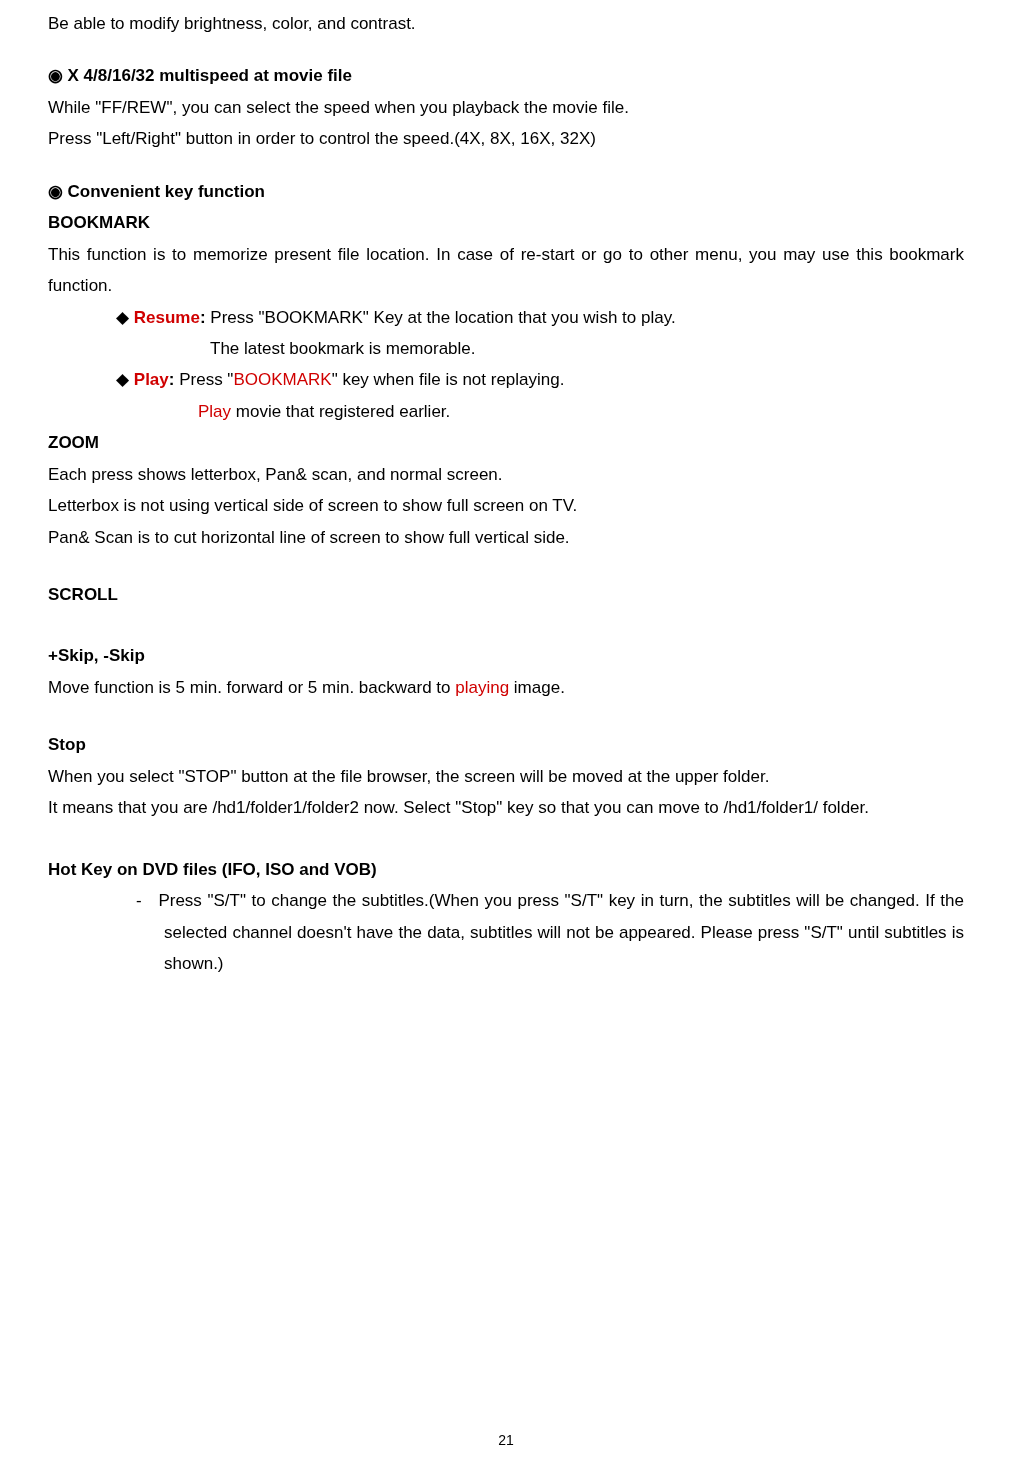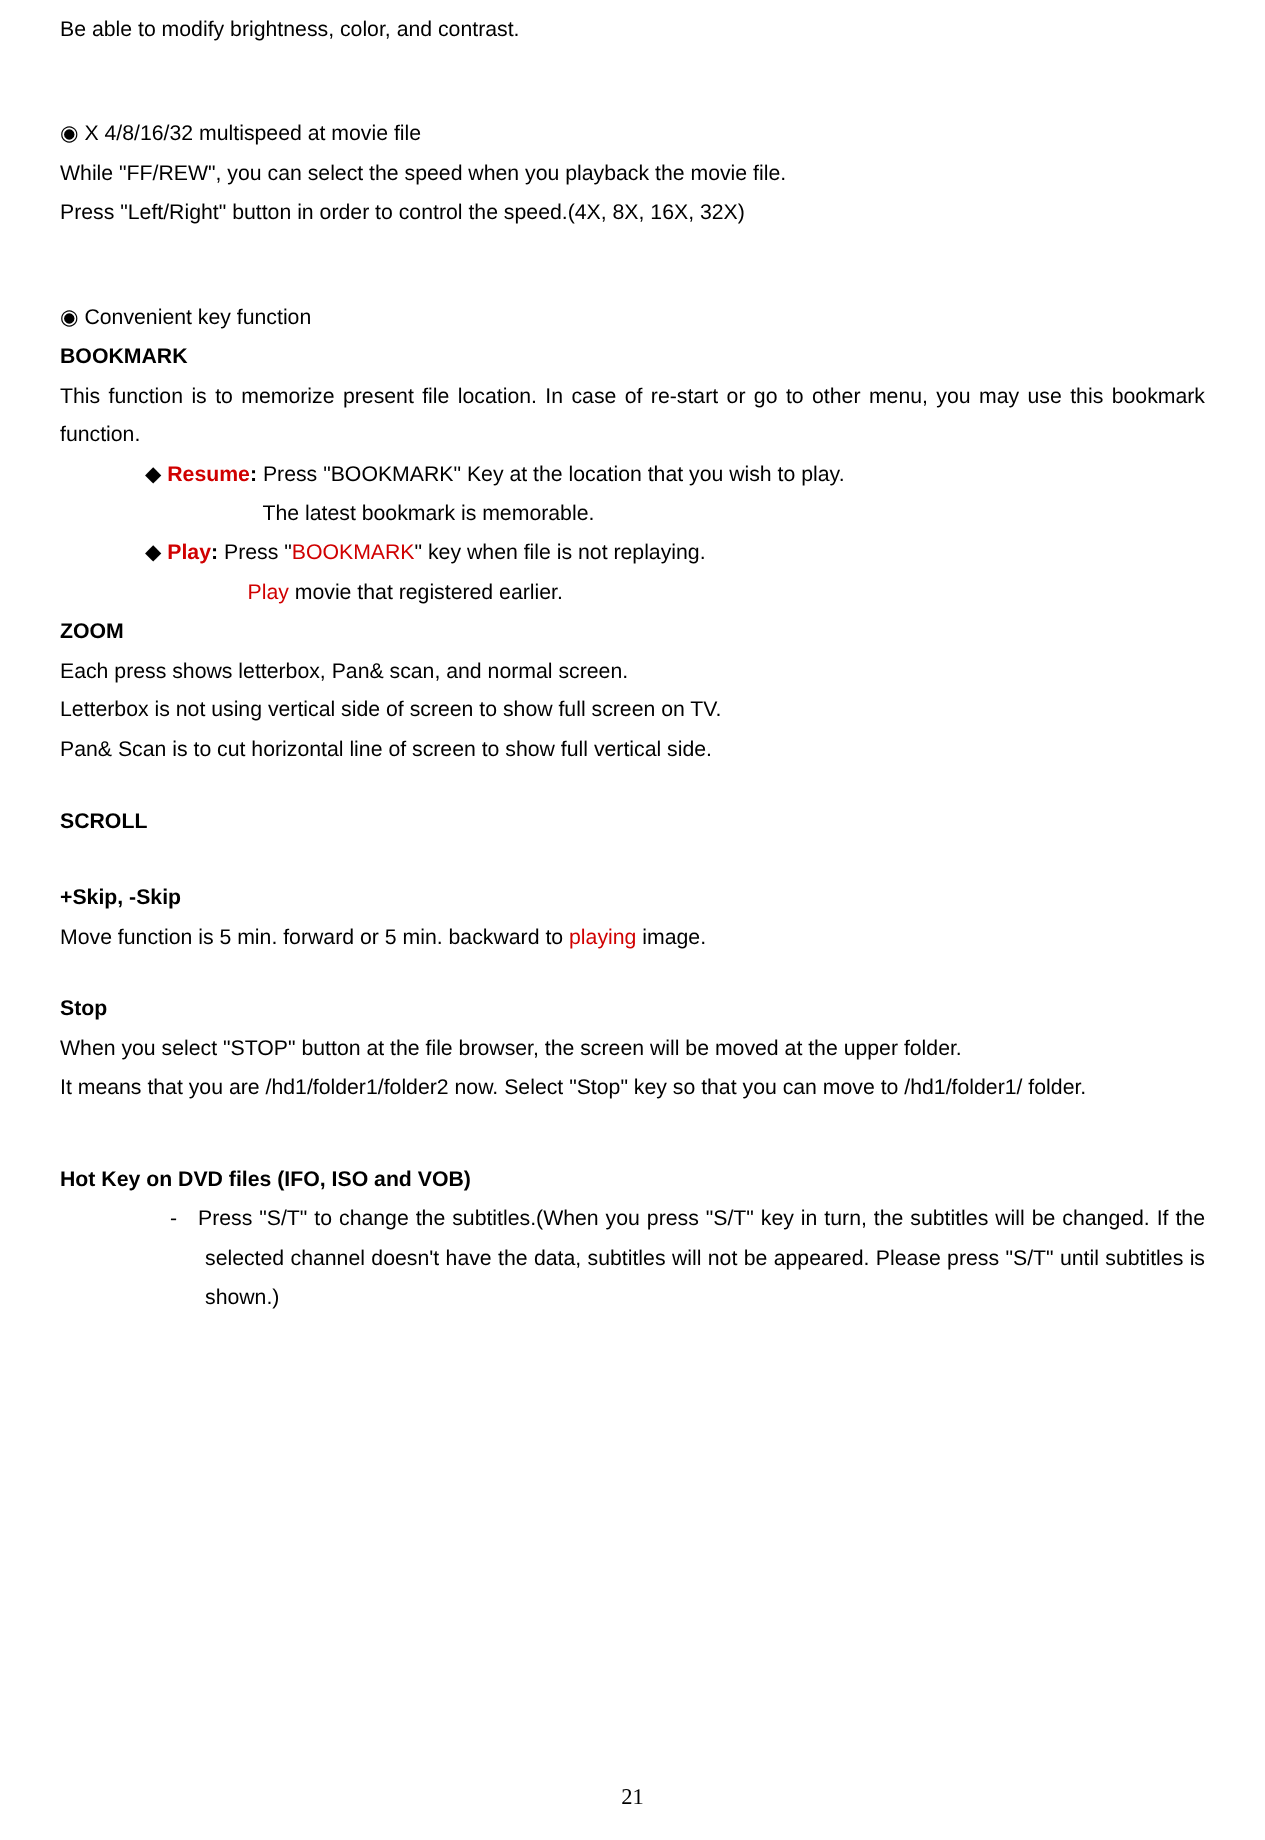--- a/index.html
+++ b/index.html
@@ -13,39 +13,39 @@
     width: 1012px;
     height: 1472px;
     box-sizing: border-box;
     padding: 0 48px 0 48px;
     position: relative;
     font-size: 17px;
     line-height: 1.85;
   }
   .p0 { margin-top: 8px; }
   .sec-h {
-    font-weight: normal;
-    margin-top: 52px;
+    font-weight: bold;
+    margin-top: 21px;
   }
   .sub-h { font-weight: bold; }
   .red { color: #d00000; }
   .indent-bullet { padding-left: 88px; text-indent: -20px; }
   .indent-bullet-cont { padding-left: 162px; }
   .indent-bullet-cont2 { padding-left: 150px; }
   .hot-bullet { padding-left: 116px; text-indent: -28px; text-align: justify; }
   .bullet-sym { font-weight: normal; }
   .justify { text-align: justify; }
   .footer {
     position: absolute;
     bottom: 26px;
     left: 0;
     width: 100%;
     text-align: center;
-    font-family: Liberation Serif, serif;
-    font-size: 18px;
+    font-family: Liberation Sans, sans-serif;
+    font-size: 14px;
   }
 </style>
 </head>
 <body>
 
 <div class="page">
 
   <div class="p0">Be able to modify brightness, color, and contrast.</div>
 
   <div class="sec-h">◉ X 4/8/16/32 multispeed at movie file</div>
@@ -78,19 +78,19 @@
 
   <div class="sub-h" style="margin-top:30px">+Skip, -Skip</div>
   <div>
     <span>Move function is 5 min. forward or 5 min. backward to </span><span class="red">playing</span><span> image.</span>
   </div>
 
   <div class="sub-h" style="margin-top:26px">Stop</div>
   <div>When you select "STOP" button at the file browser, the screen will be moved at the upper folder.</div>
   <div class="justify">It means that you are /hd1/folder1/folder2 now. Select "Stop" key so that you can move to /hd1/folder1/ folder.</div>
 
-  <div class="sub-h" style="margin-top:42px">Hot Key on DVD files (IFO, ISO and VOB)</div>
+  <div class="sub-h" style="margin-top:30px">Hot Key on DVD files (IFO, ISO and VOB)</div>
   <div class="hot-bullet">
     <span>-</span><span>&nbsp;&nbsp;&nbsp;</span><span>Press "S/T" to change the subtitles.(When you press "S/T" key in turn, the subtitles will be changed. If the selected channel doesn't have the data, subtitles will not be appeared. Please press "S/T" until subtitles is shown.)</span>
   </div>
 
   <div class="footer">21</div>
 </div>
 
 </body></html>

